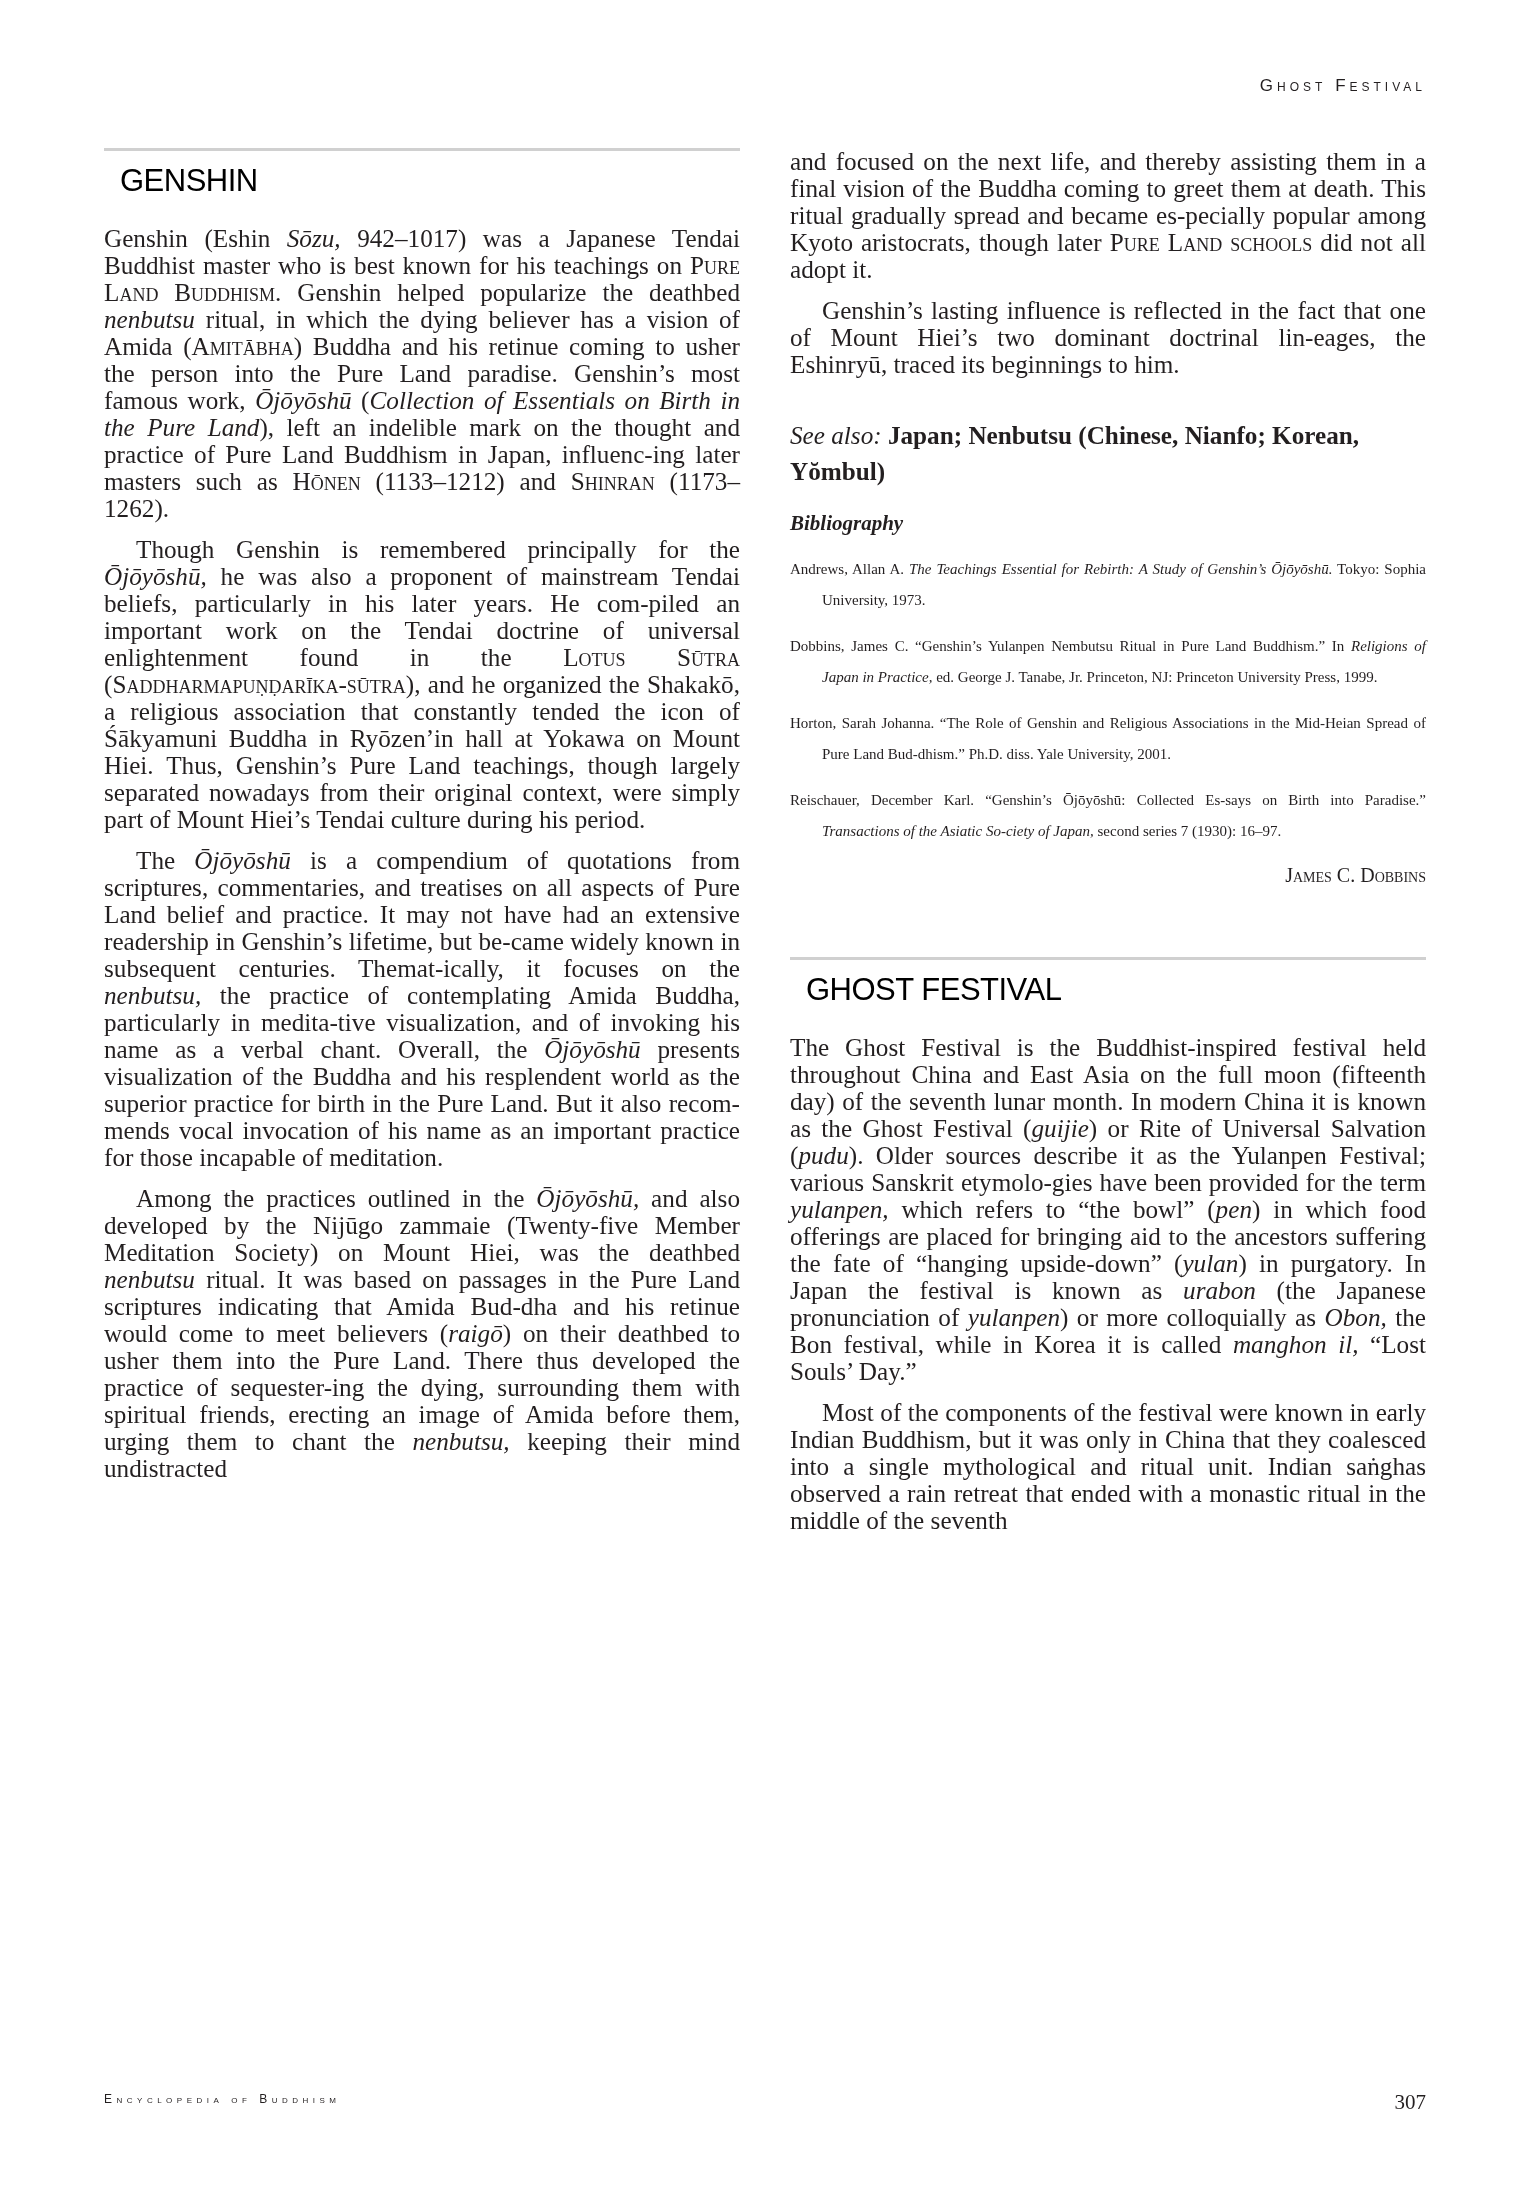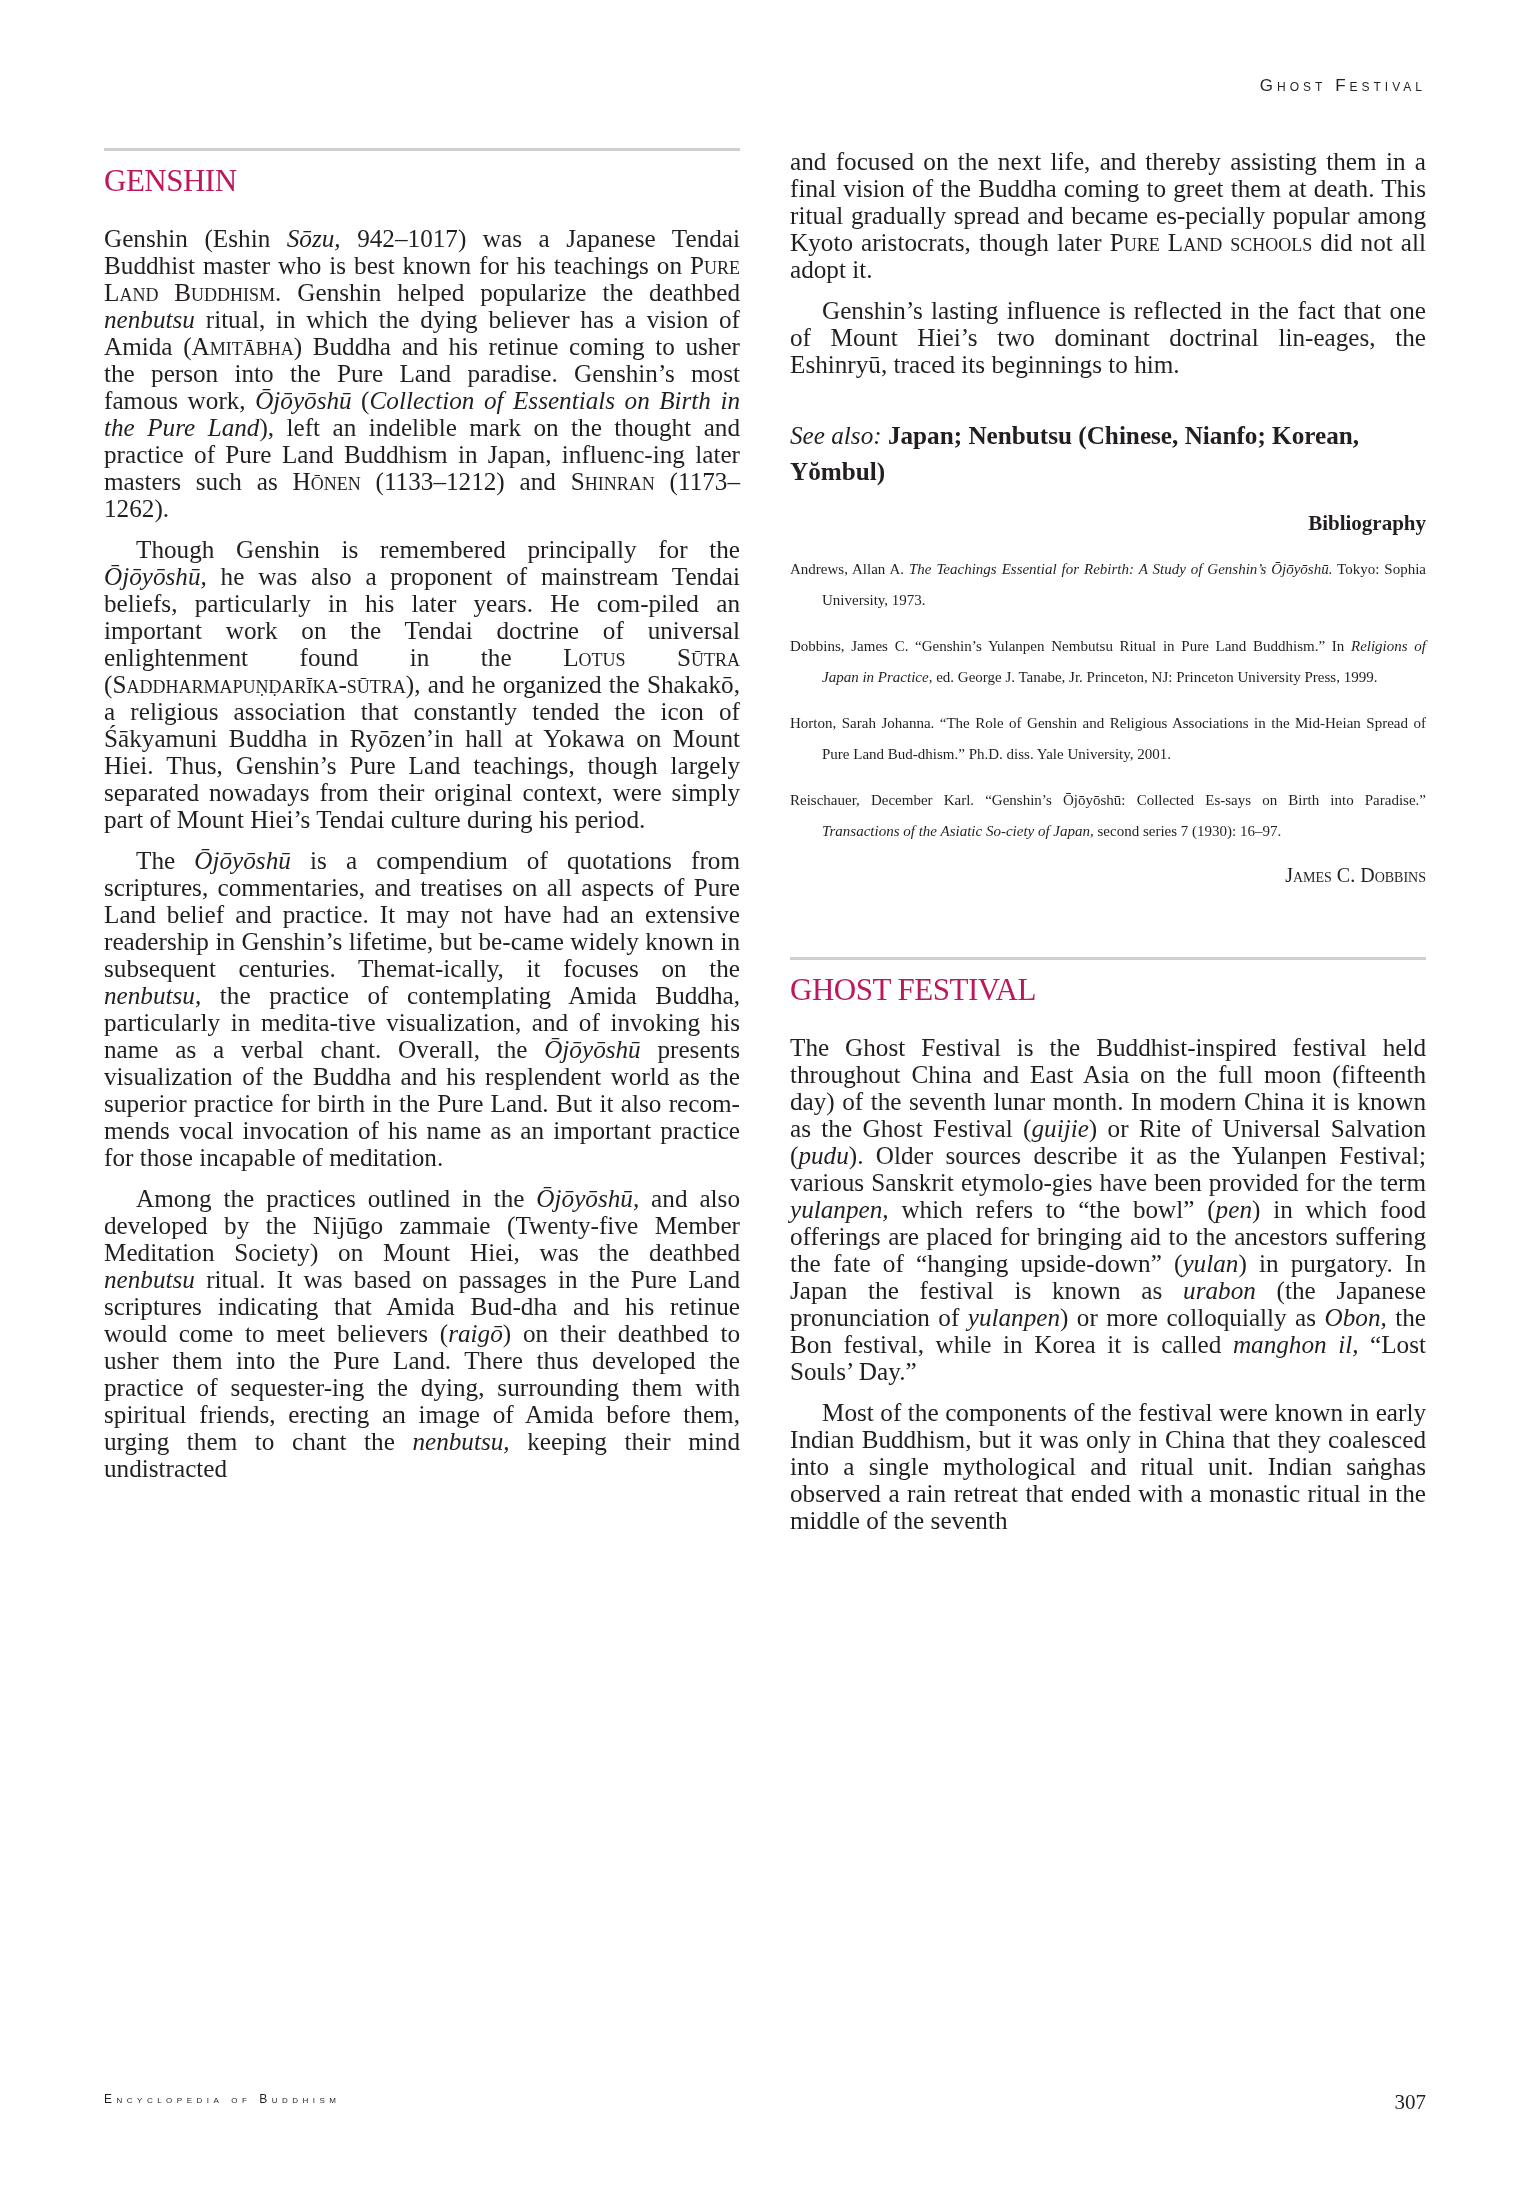--- a/index.html
+++ b/index.html
@@ -7,32 +7,32 @@
   .running-head {
     position: absolute; top: 76px; right: 96px;
     font-family: "Liberation Sans", "DejaVu Sans", sans-serif;
     font-size: 17px; letter-spacing: 4px; font-variant: small-caps; color: #231f20;
   }
   .col { position: absolute; top: 148px; width: 636px; font-family: "Liberation Serif", "DejaVu Serif", serif; }
   .col-left { left: 104px; }
   .col-right { left: 790px; }
   .rule { height: 3px; background: #d0d0d0; margin: 0 0 12px 0; }
   .entry-title {
-    font-family: Liberation Serif, serif;
-    font-size: 31px; font-weight: normal; letter-spacing: -0.5px; margin: 10px 0 26px 0; color: #be185d;
+    font-family: Liberation Sans, sans-serif;
+    font-size: 31px; font-weight: normal; letter-spacing: -0.5px; margin: 10px 0 26px 16px; color: #000000;
   }
   p.body {
     font-size: 25.2px; line-height: 27px; margin: 0 0 14px 0; text-align: justify;
     hyphens: manual;
   }
   p.body.indent { text-indent: 32px; }
   .sc { font-variant: small-caps; }
   .seealso { font-size: 25.2px; line-height: 36.3px; margin: 40px 0 20px 0; }
   .seealso b { font-weight: bold; }
-  .bib-heading { font-size: 21px; font-weight: bold; margin: 0 0 18px 0; text-align: right; }
+  .bib-heading { font-size: 21px; font-style: italic; font-weight: bold; margin: 0 0 18px 0; }
   .bib-entry {
     font-size: 15px; line-height: 31.5px; margin: 0 0 14px 0; padding-left: 32px; text-indent: -32px; text-align: justify;
   }
   .author-sig { text-align: right; font-size: 20px; font-variant: small-caps; margin: 16px 0 0 0; }
   .spacer-section { height: 70px; }
   .footer-left {
     position: absolute; top: 2092px; left: 104px;
     font-family: "Liberation Sans", "DejaVu Sans", sans-serif;
     font-size: 12px; letter-spacing: 4.5px; font-variant: small-caps;
   }

